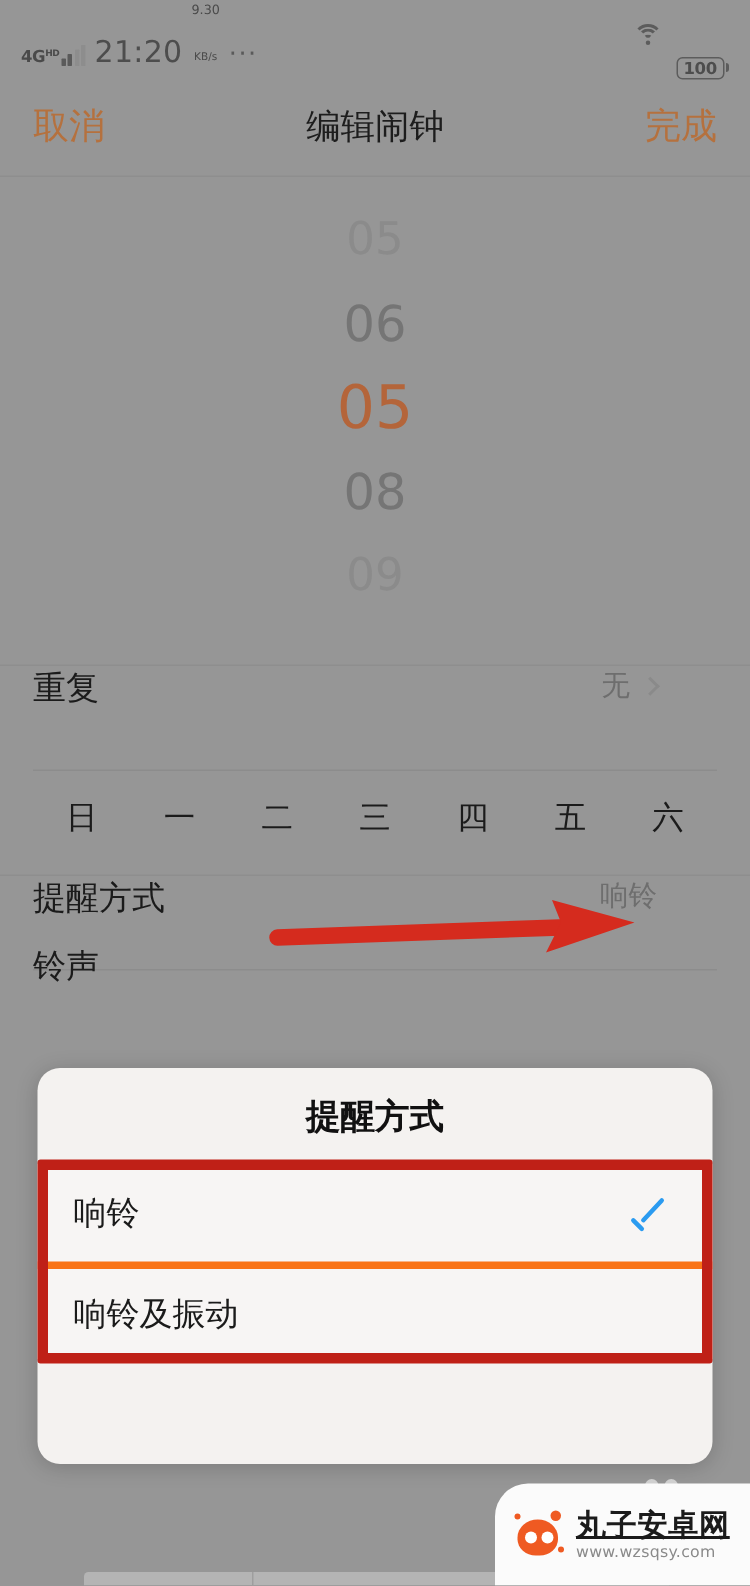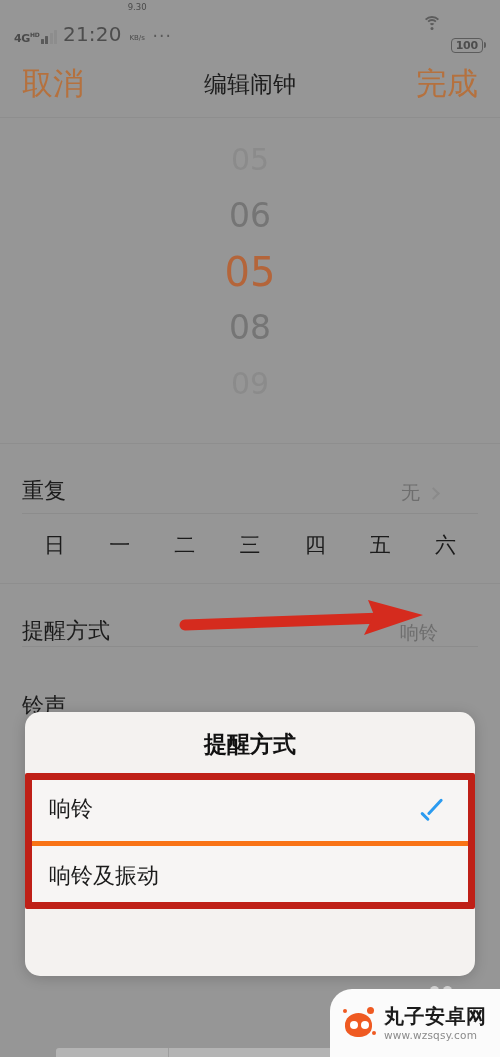--- a/index.html
+++ b/index.html
@@ -59,21 +59,21 @@
     font-weight:600; letter-spacing:-.2px;
   }
   .batt-cap { width:2px; height:6px; background:#5c5c5c; border-radius:0 2px 2px 0; margin-left:1px; }
 
   
   #nav-bar {
     position:absolute; left:0; top:56px; width:500px; height:56px;
     display:flex; align-items:center; justify-content:space-between;
     padding:0 22px;
   }
-  .nav-action { font-size:31px; color:#b5713e; }
+  .nav-action { font-size:24px; color:#b5713e; }
   .nav-title { font-size:23px; color:#1d1d1d; font-weight:500;
     position:absolute; left:0; right:0; text-align:center; }
 
   .hairline { position:absolute; left:0; width:500px; height:1px; background:#8e8e8e; }
 
   
   #time-picker {
     position:absolute; left:0; top:122px; width:500px; height:300px;
     display:flex;
   }
@@ -83,21 +83,21 @@
     font-size:33px; height:56px; line-height:56px;
     color:#6f6f6f; text-align:center; width:100%;
   }
   .pk.faded  { color:#8b8b8b; font-size:30px; }
   .pk.dim    { color:#757575; }
   .pk.sel    { color:#b4653a; font-size:40px; }
 
   
   .row {
     position:absolute; left:0; width:460px; height:62px;
-    display:flex; align-items:flex-end; justify-content:space-between;
+    display:flex; align-items:flex-start; justify-content:space-between;
     padding:0 22px; color:#1c1c1c;
   }
   .row-label { font-size:22px; color:#1b1b1b; }
   .row-value { font-size:19px; color:#6e6e6e; display:flex; align-items:center; gap:9px; }
   .chev { width:9px; height:9px; border-right:2px solid #8a8a8a;
     border-top:2px solid #8a8a8a; transform:rotate(45deg); display:inline-block; }
 
   #weekday-row {
     position:absolute; left:0; width:500px; height:62px;
     display:flex; align-items:center; padding:0 22px;
@@ -162,21 +162,21 @@
   }
   .wm-logo { position:relative; width:36px; height:36px; flex:none; }
   .wm-logo .head { position:absolute; left:3px; top:8px; width:27px; height:24px;
      background:#ef5a22; border-radius:50% 50% 45% 45%; }
   .wm-logo .eye { position:absolute; width:8px; height:8px; background:#fff; border-radius:50%; top:16px;}
   .wm-logo .eye.l { left:8px; } .wm-logo .eye.r { left:19px; }
   .wm-logo .b1 { position:absolute; width:7px; height:7px; background:#ef5a22; border-radius:50%; left:25px; top:2px;}
   .wm-logo .b2 { position:absolute; width:4px; height:4px; background:#ef5a22; border-radius:50%; left:1px; top:4px;}
   .wm-logo .b3 { position:absolute; width:4px; height:4px; background:#ef5a22; border-radius:50%; left:30px; top:26px;}
   .wm-text { display:flex; flex-direction:column; line-height:1; }
-  .wm-cn { font-size:20px; font-weight:bold; color:#1b1b1b; letter-spacing:.5px; }
+  .wm-cn { font-size:20px; font-weight:bold; color:#1b1b1b; letter-spacing:.5px;text-decoration:underline; }
   .wm-url { font-size:10.5px; color:#8a8a8a; letter-spacing:.2px; margin-top:4px; }
   .wm-ears { position:absolute; right:48px; bottom:62px; display:flex; gap:4px;}
   .wm-ears i { width:9px; height:9px; background:#cfcfcf; border-radius:50% 50% 0 0; display:block;}
 </style>
 </head>
 <body>
 
 <div id="app-screen">
 
   <div id="status-bar">
@@ -250,21 +250,21 @@
 
   <div class="hairline" style="top:583px"></div>
   <div class="row" style="top:584px">
     <div class="row-label">提醒方式</div>
     <div class="row-value">
       <span>响铃</span>
     </div>
   </div>
 
   <div class="hairline" style="top:646px; left:22px; width:456px; background:#8c8c8c;"></div>
-  <div class="row" style="top:659px">
+  <div class="row" style="top:629px">
     <div class="row-label">铃声</div>
   </div>
 
   <div id="bottom-strip">
     <div class="seg" style="left:112px"></div>
     <div class="seg" style="left:278px"></div>
   </div>
 </div>
 
 <svg id="annotation-arrow" viewBox="0 0 245 42">

